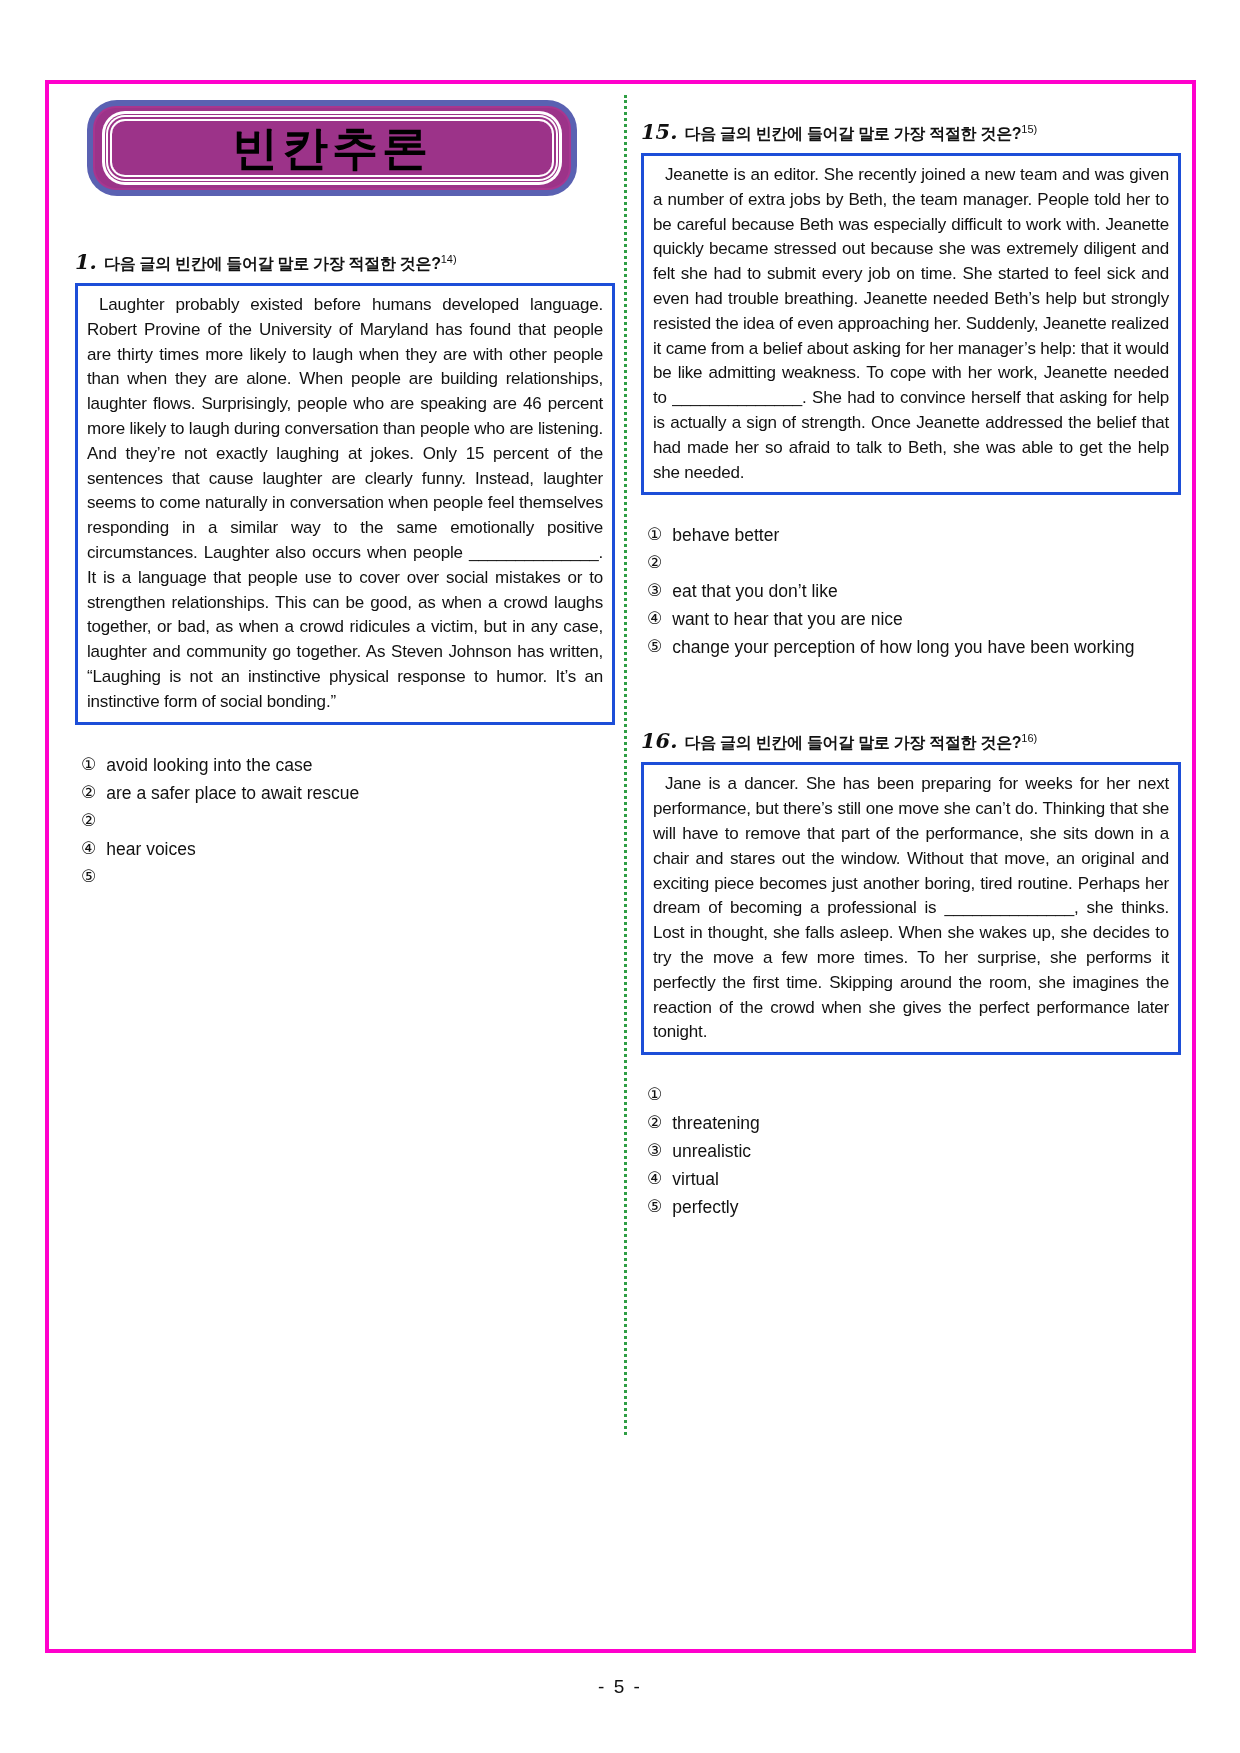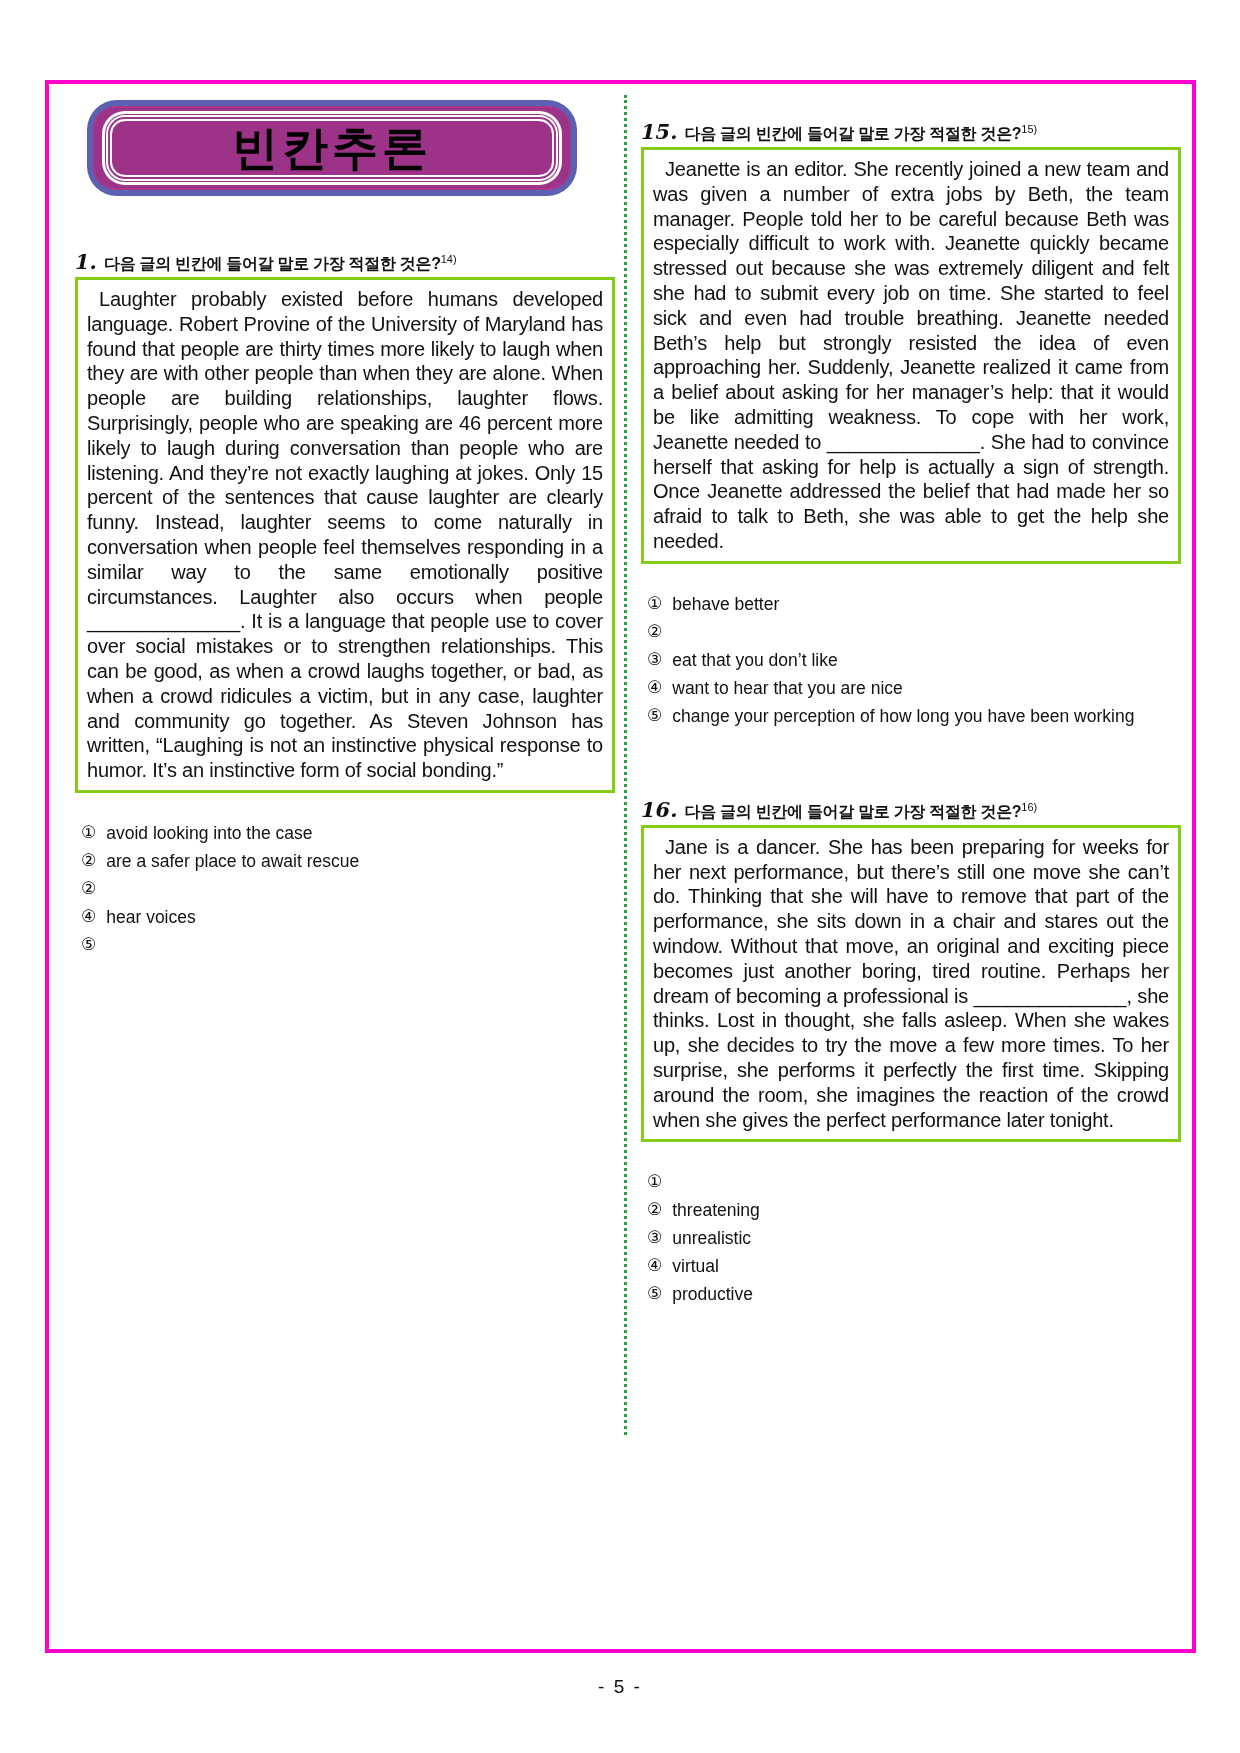--- a/index.html
+++ b/index.html
@@ -50,24 +50,24 @@
   .q-header{font-size:16px;line-height:24px;}
   .q-num{
     font-family:"DejaVu Serif","Liberation Serif",serif;
     font-style:italic;font-weight:bold;font-size:21px;margin-right:7px;
   }
   .q-prompt{font-weight:bold;letter-spacing:-0.3px;}
   .q-foot{
     font-weight:normal;font-size:11px;vertical-align:super;line-height:0;
   }
   .passage{
-    margin-top:1px;
-    border:3px solid #84cc16;
+    margin-top:7px;
+    border:3px solid #1d4ed8;
     padding:7px 9px;
-    font-size:20px;line-height:24.8px;
+    font-size:17px;line-height:24.8px;
     text-align:justify;
     text-indent:12px;
     letter-spacing:-0.2px;
   }
   .choices{
     list-style:none;margin:26px 0 0 0;padding:0 0 0 6px;
   }
   .choices li{
     display:flex;align-items:flex-start;gap:10px;
     font-size:17.5px;line-height:24px;padding:2px 0;
@@ -173,20 +173,20 @@
         <li>
           <span class="choice-marker">③</span>
           <span class="choice-text">unrealistic</span>
         </li>
         <li>
           <span class="choice-marker">④</span>
           <span class="choice-text">virtual</span>
         </li>
         <li>
           <span class="choice-marker">⑤</span>
-          <span class="choice-text">productive</span>
+          <span class="choice-text">perfectly</span>
         </li>
       </ol>
     </section>
   </div>
 
   <div class="page-number">- 5 -</div>
 </div>
 
 </body></html>

